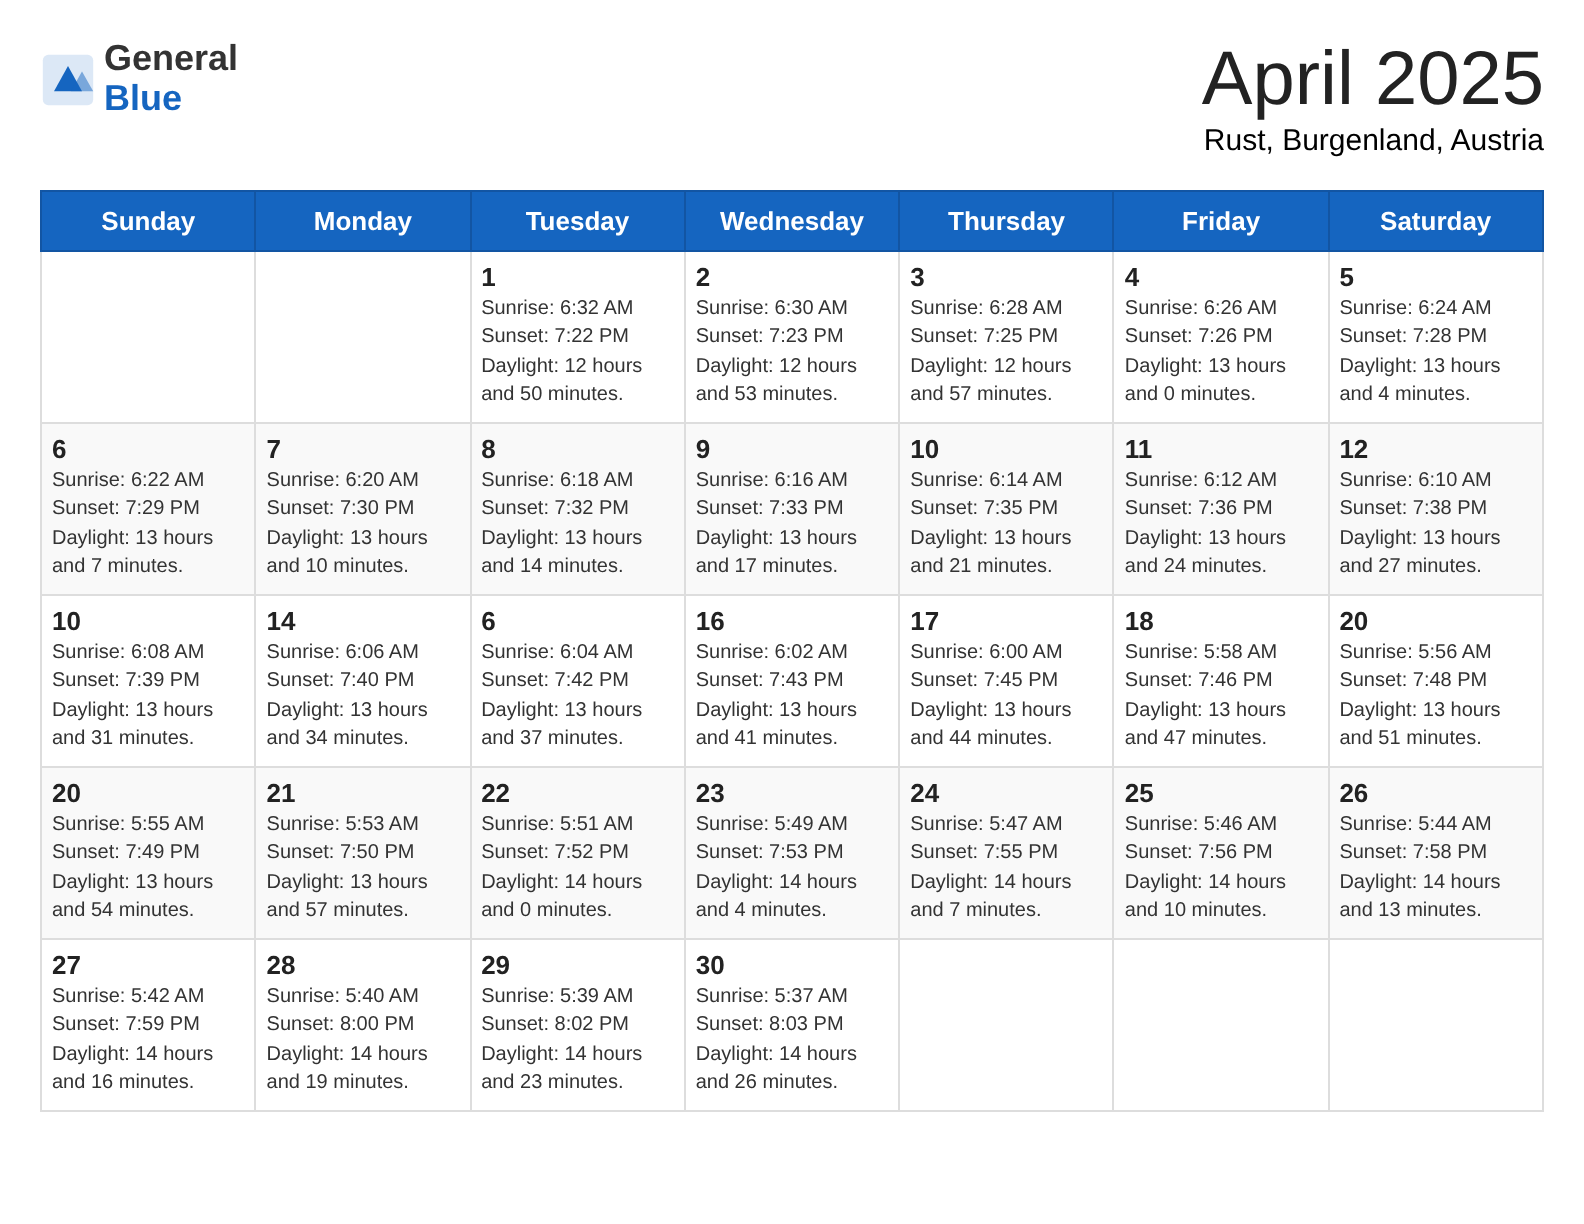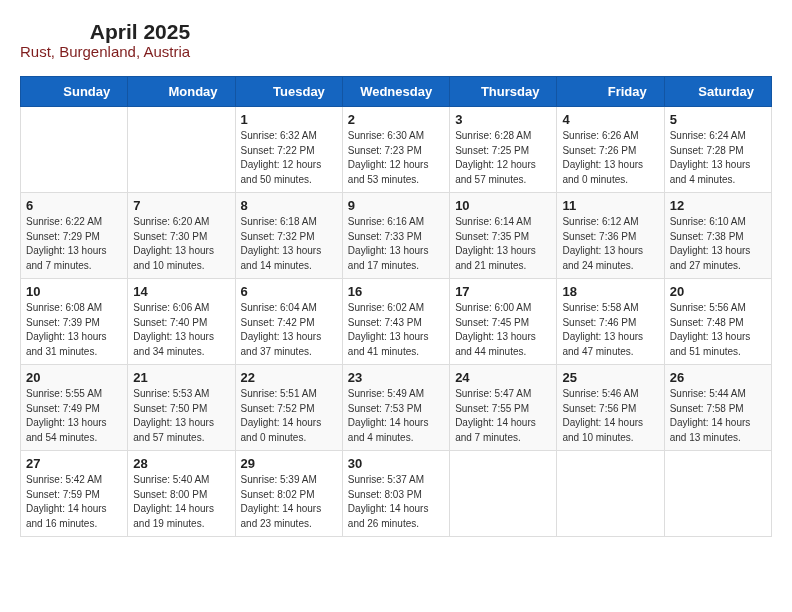--- a/index.html
+++ b/index.html
@@ -34,41 +34,41 @@
       line-height: 1.1;
     }
     .logo-icon {
       width: 28px;
       height: 28px;
     }
     .title-block {
       text-align: right;
     }
     .month-title {
-      font-size: 21px;
-      font-weight: bold;
+      font-size: 38px;
+      font-weight: normal;
       color: #222;
       line-height: 1.1;
     }
     .location-title {
       font-size: 15px;
-      color: #7f1d1d;
+      color: #000000;
     }
     .calendar {
       width: 100%;
       border-collapse: collapse;
       border: 1px solid #ccc;
     }
     .calendar th {
       background-color: #1565C0;
       color: #fff;
       font-size: 13px;
       font-weight: bold;
       padding: 7px 17px;
-      text-align: right;
+      text-align: center;
       border: 1px solid #1255a3;
     }
     .calendar td {
       vertical-align: top;
       padding: 5px 5px;
       border: 1px solid #ddd;
       width: 107px;
       min-height: 80px;
       font-size: 10.5px;
       color: #333;
@@ -90,20 +90,35 @@
       line-height: 1.45;
     }
     .empty-cell {
       background: #f5f5f5;
     }
   </style>
 </head>
 <body>
 
 <div class="header">
+  <div class="logo">
+    <svg class="logo-icon" viewBox="0 0 40 40">
+      <rect x="2" y="2" width="36" height="36" rx="4" fill="#1565C0" opacity="0.15"></rect>
+      <polygon points="10,28 20,10 30,28" fill="#1565C0"></polygon>
+      <polygon points="22,28 30,14 38,28" fill="#1565C0" opacity="0.5"></polygon>
+    </svg>
+    <div>
+      <div>
+        <span class="logo-text-general">General</span>
+      </div>
+      <div>
+        <span class="logo-text-blue">Blue</span>
+      </div>
+    </div>
+  </div>
   <div class="title-block">
     <div class="month-title">April 2025</div>
     <div class="location-title">Rust, Burgenland, Austria</div>
   </div>
 </div>
 
 <table class="calendar">
   <thead>
     <tr>
     <th>Sunday</th>

